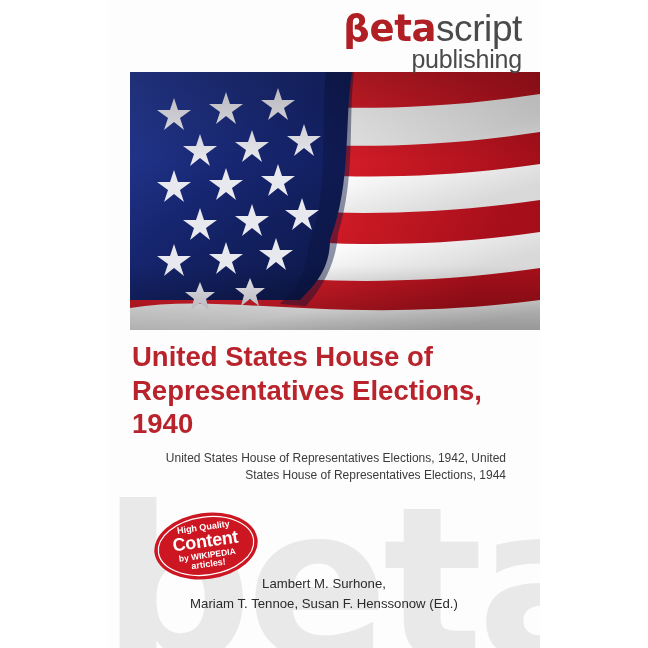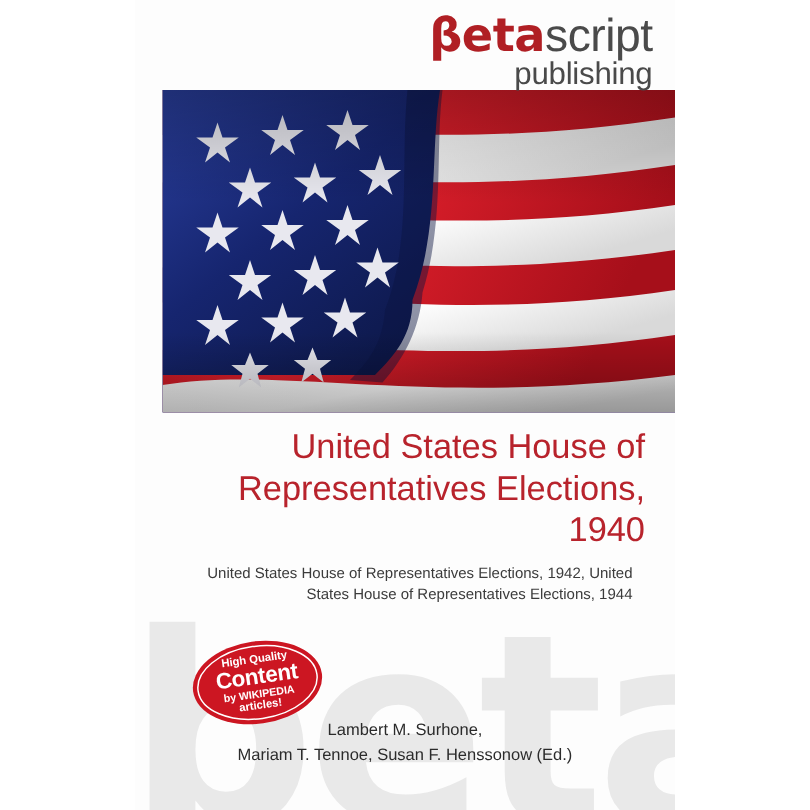--- a/index.html
+++ b/index.html
@@ -91,24 +91,24 @@
     line-height: 1;
     z-index: 1;
     user-select: none;
   }
 
   .title {
     position: absolute;
     left: 24px;
     right: 24px;
     top: 340px;
-    text-align: right;
+    text-align: left;
     color: #b8232c;
     font-size: 27.5px;
-    font-weight: 400;
+    font-weight: 700;
     line-height: 1.22;
     z-index: 4;
   }
   .subtitle {
     position: absolute;
     left: 36px;
     right: 34px;
     top: 450px;
     text-align: right;
     color: #3b3b3b;

